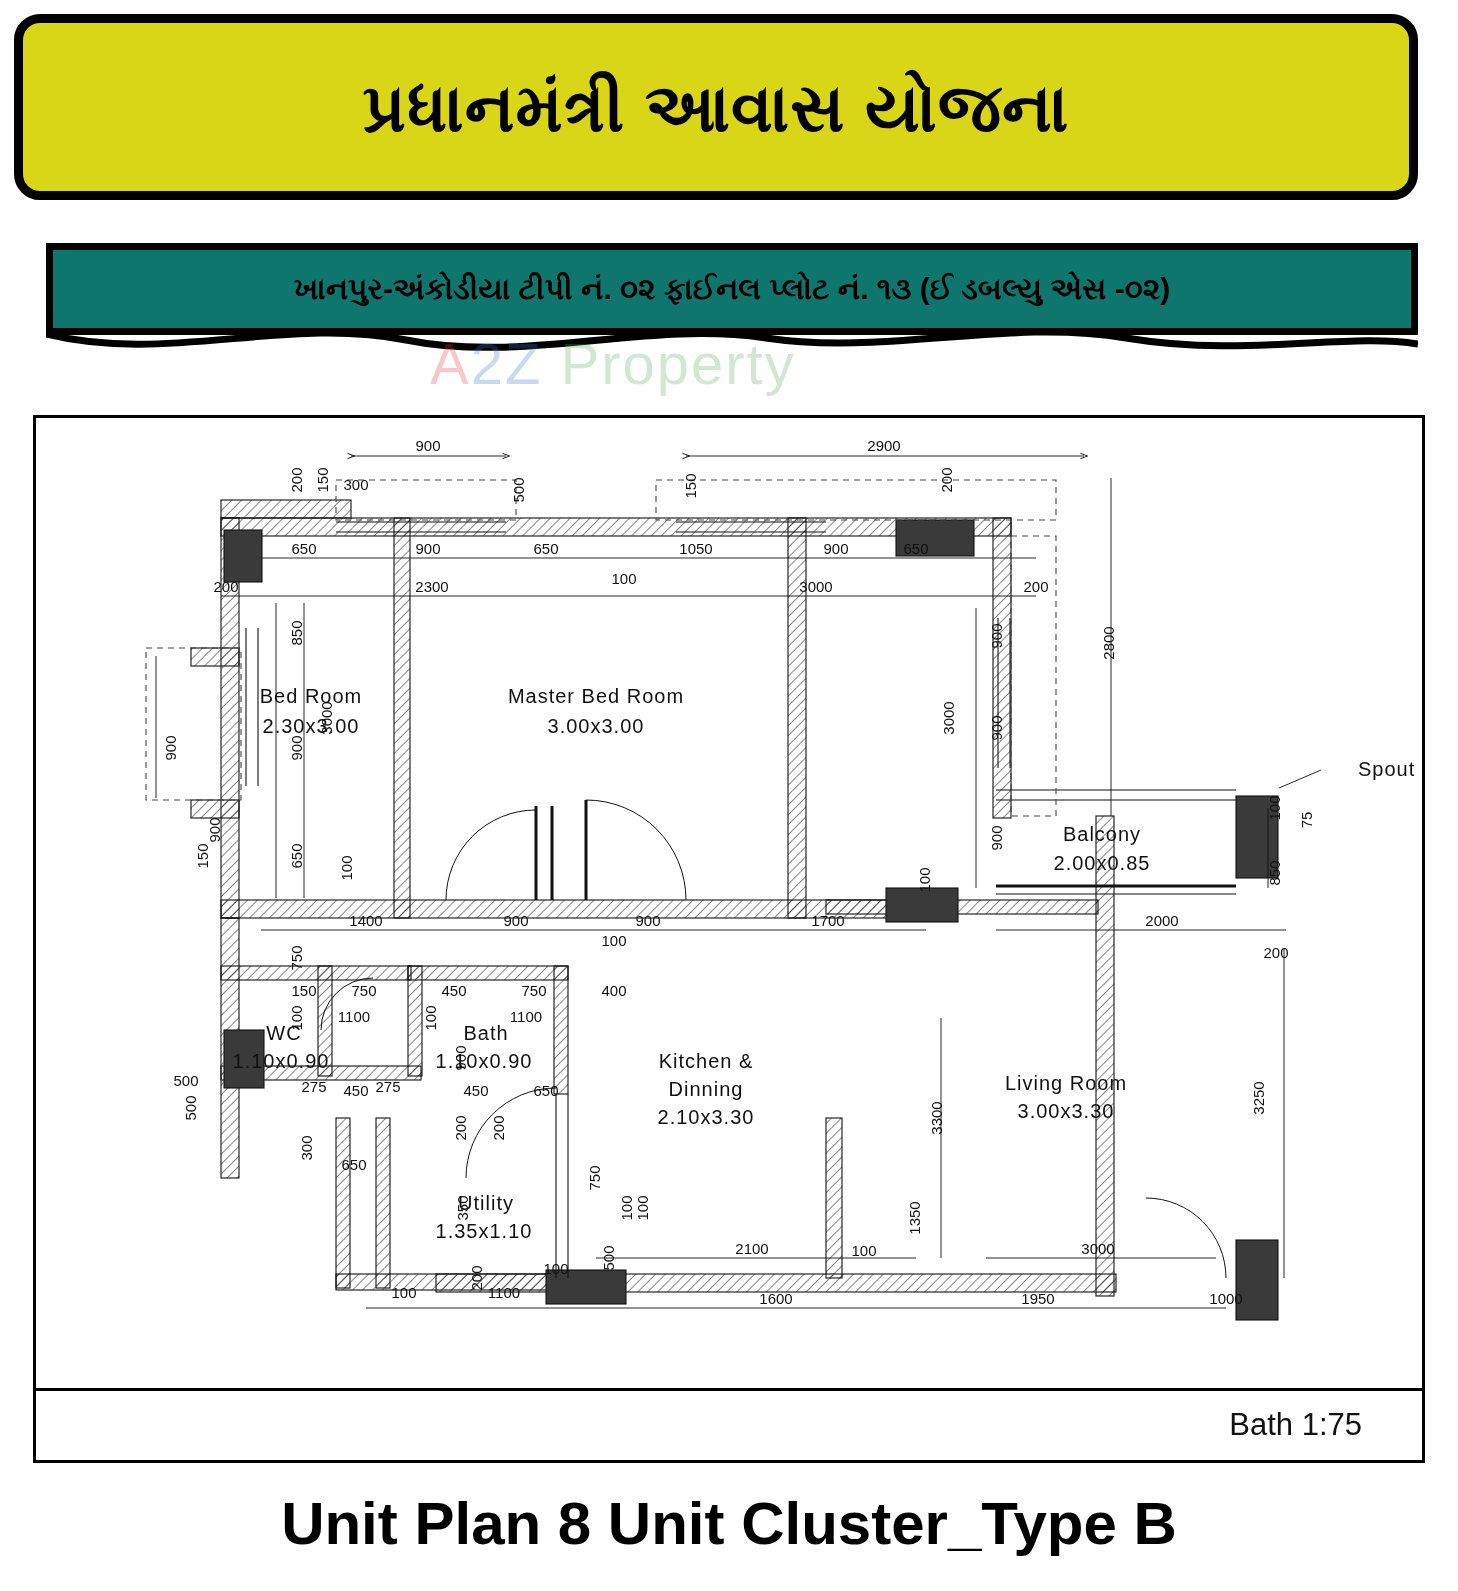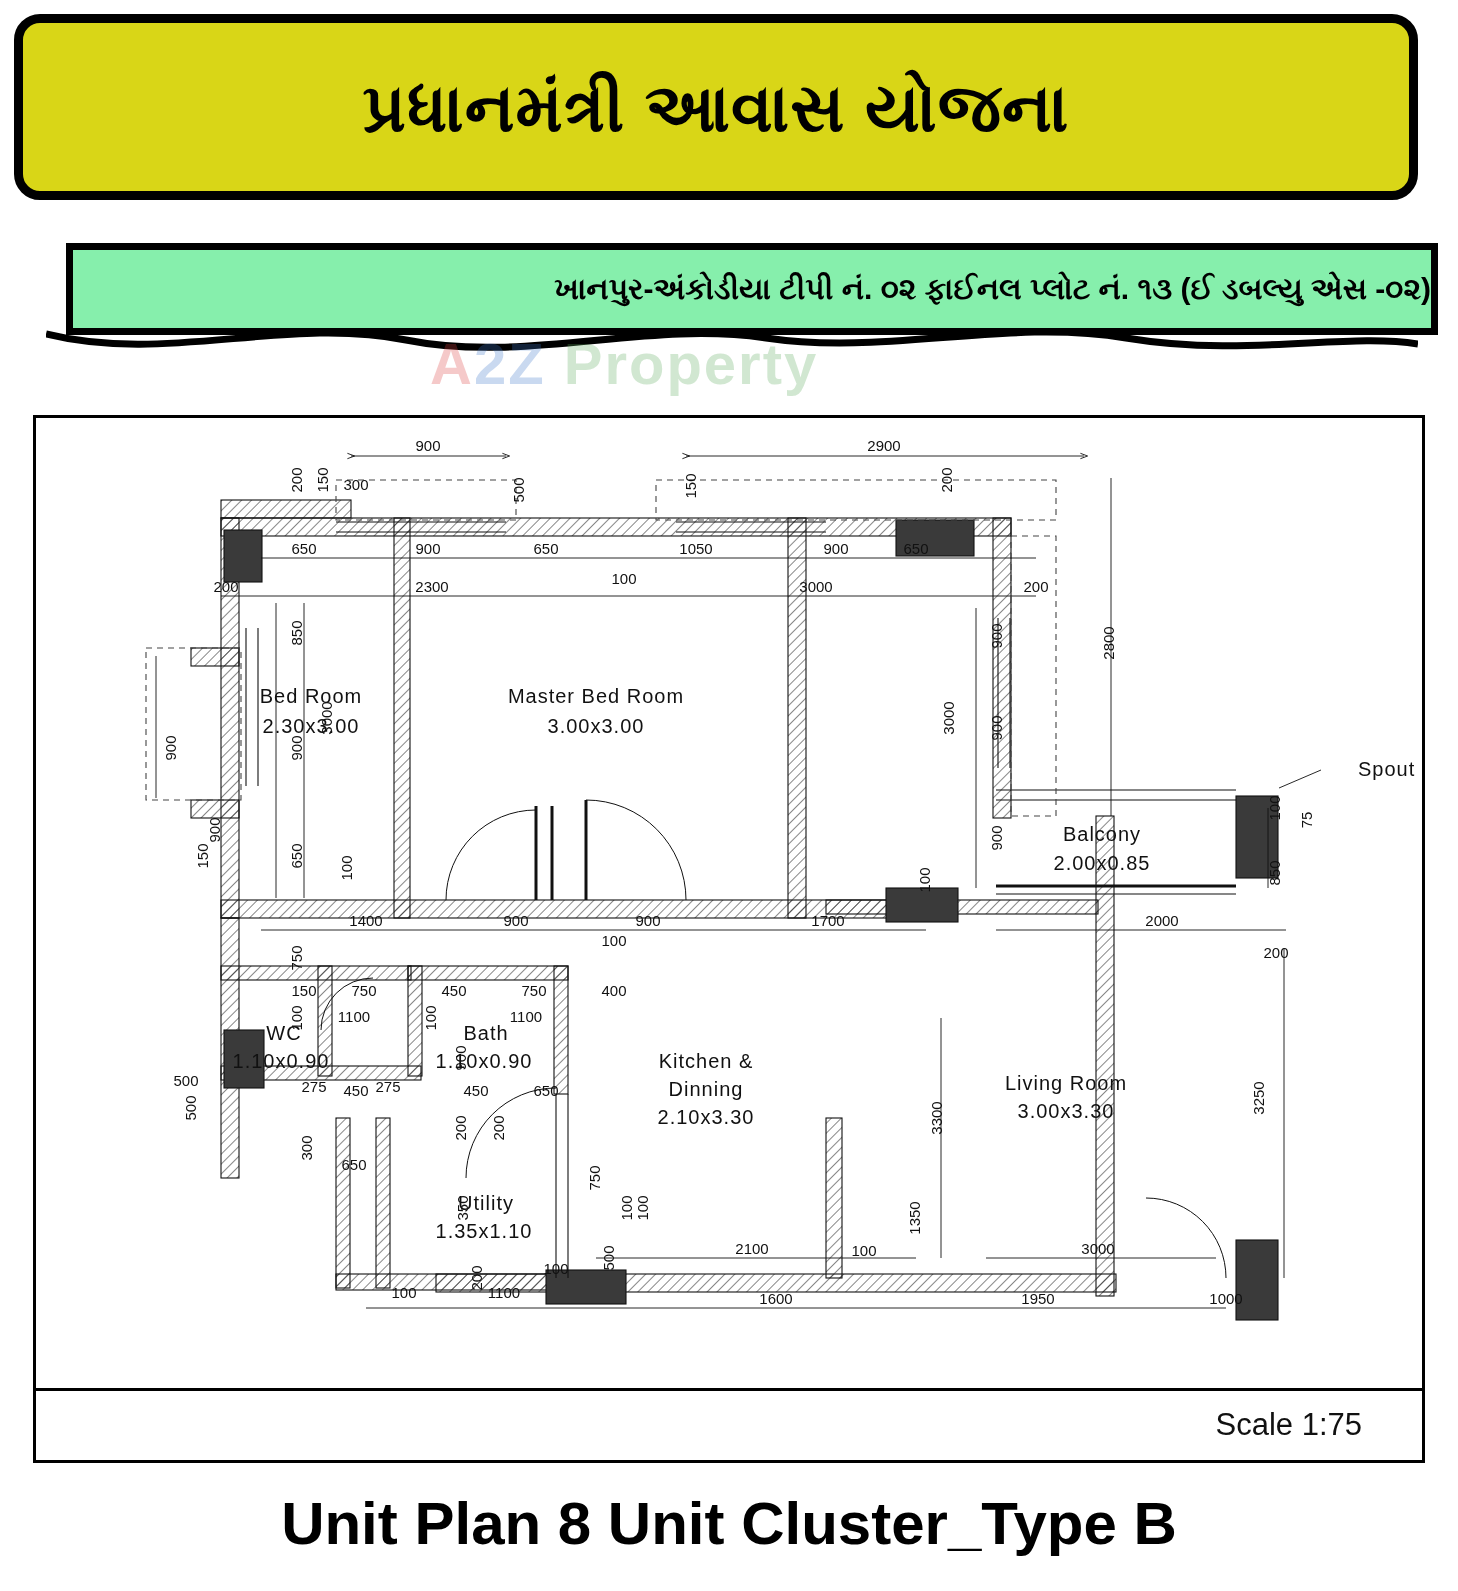--- a/index.html
+++ b/index.html
@@ -19,37 +19,37 @@
     box-sizing:border-box;
     display:flex;align-items:center;justify-content:center;
   }
   .title-banner .t{
     font-size:67px;font-weight:bold;color:#000;letter-spacing:1px;
     line-height:1;white-space:nowrap;
   }
 
   .subtitle-banner{
     position:absolute;left:46px;top:243px;width:1372px;height:92px;
-    background:#86efac;
+    background:#0f766e;
     border:7px solid #000;
     box-sizing:border-box;
-    display:flex;align-items:center;justify-content:flex-end;margin-left:20px;
+    display:flex;align-items:center;justify-content:center;
   }
   .subtitle-banner .st{
     font-size:30px;font-weight:bold;color:#000;white-space:nowrap;
   }
   
   .wave{
     position:absolute;left:46px;top:330px;width:1372px;height:42px;
     overflow:hidden;
   }
 
   .watermark{
     position:absolute;left:430px;top:330px;width:560px;height:70px;
-    font-size:58px;font-weight:bold;
+    font-size:58px;font-weight:normal;
     color:rgba(150,150,150,0.30);
     letter-spacing:2px;
     pointer-events:none;
   }
   .watermark .a{color:rgba(220,60,60,0.28);}
   .watermark .z{color:rgba(60,120,200,0.28);}
   .watermark .p{color:rgba(90,170,90,0.28);}
 
   
   .sheet{
@@ -336,19 +336,19 @@
       <text x="1030" y="700">3.00x3.30</text>
 
       <text x="450" y="792">Utility</text>
       <text x="448" y="820">1.35x1.10</text>
 
       <text x="1322" y="358" text-anchor="start">Spout</text>
     </g>
   </svg>
 
   <div class="sheet-footer">
-    <div class="scale">Scale 1:75</div>
+    <div class="scale">Bath 1:75</div>
   </div>
 </div>
 
 <div class="bottom-title">
   <div class="bt">Unit Plan 8 Unit Cluster_Type B</div>
 </div>
 
 </body></html>

